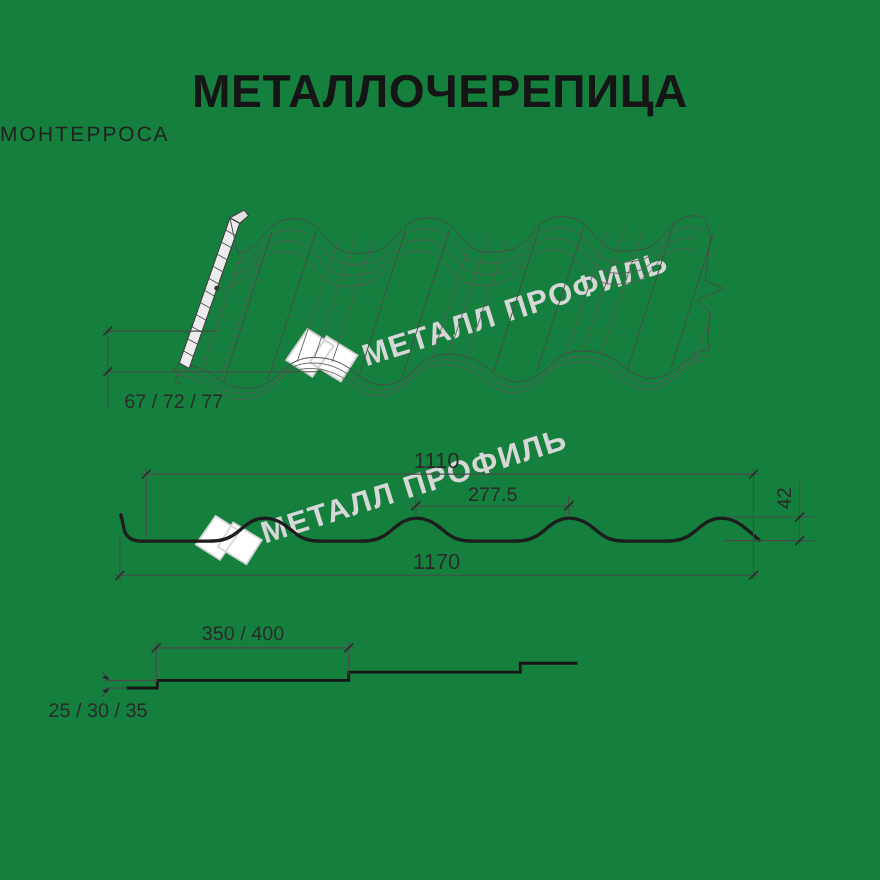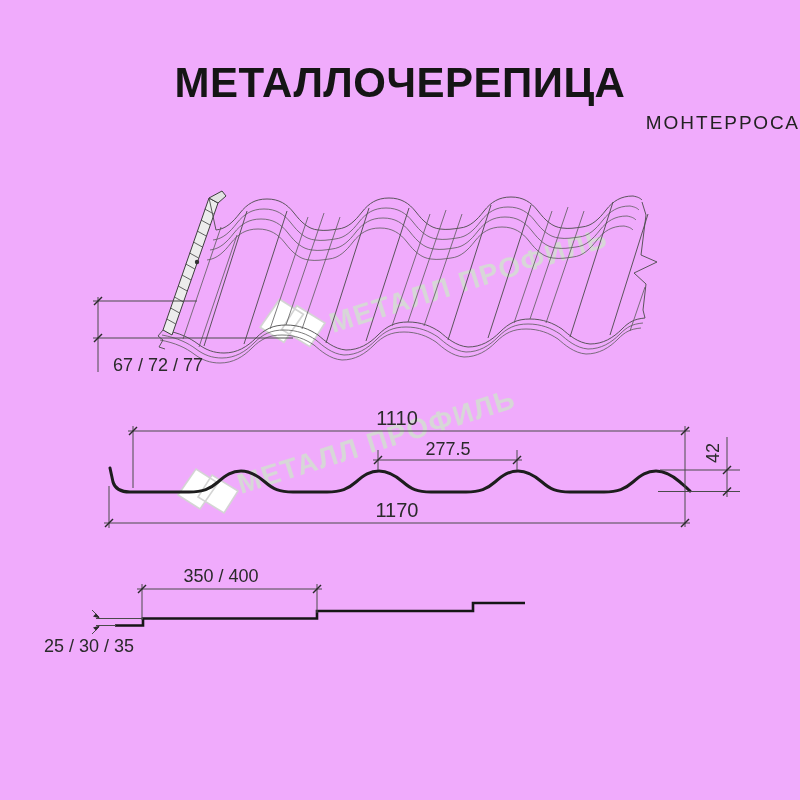--- a/index.html
+++ b/index.html
@@ -1,20 +1,20 @@
 <!DOCTYPE html>
 <html><head>
 <meta charset="utf-8">
 <style>
   html,body{margin:0;padding:0;background:#fff;}
-  .page{position:relative;width:800px;height:800px;background:#f0abfc;overflow:hidden;
+  .page{position:relative;width:800px;height:800px;background:#15803d;overflow:hidden;
         font-family:"Liberation Sans", sans-serif;}
   .title{position:absolute;top:60px;left:0;width:100%;text-align:center;
          font-size:42px;font-weight:800;letter-spacing:0.5px;color:#151515;line-height:1.1;}
-  .subtitle{position:absolute;top:112px;left:0;width:100%;text-align:right;
+  .subtitle{position:absolute;top:112px;left:0;width:100%;text-align:left;
             font-size:19px;font-weight:500;letter-spacing:2px;color:#222;}
   svg{position:absolute;top:0;left:0;}
   .dimtext{font-family:"Liberation Sans", sans-serif;font-size:18px;fill:#2a2a2a;}
   .dimtext-lg{font-family:"Liberation Sans", sans-serif;font-size:20px;fill:#2a2a2a;}
   .wmtext{font-family:"Liberation Sans", sans-serif;font-size:28px;font-weight:bold;
           letter-spacing:1.5px;fill:#d7d7d7;}
   .thin{stroke:#4a4a4a;stroke-width:1;fill:none;}
   .thin2{stroke:#4a4a4a;stroke-width:0.9;fill:none;}
   .xtra{stroke:#5a5a5a;stroke-width:0.8;fill:none;}
   .thick{stroke:#1d1d1d;stroke-width:3;fill:none;stroke-linecap:round;stroke-linejoin:round;}

